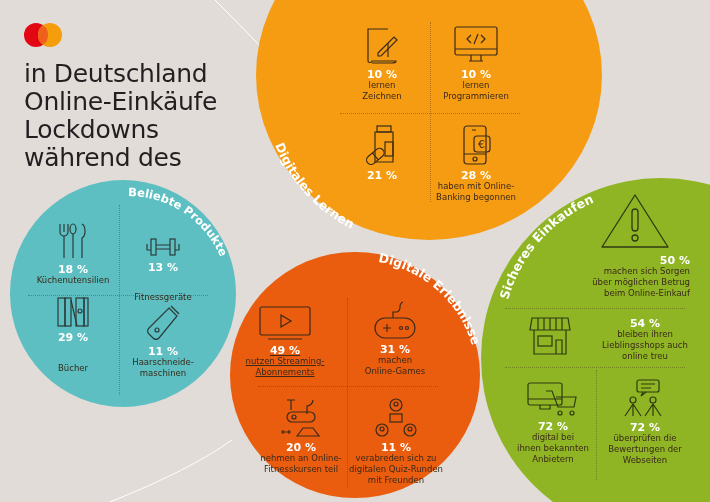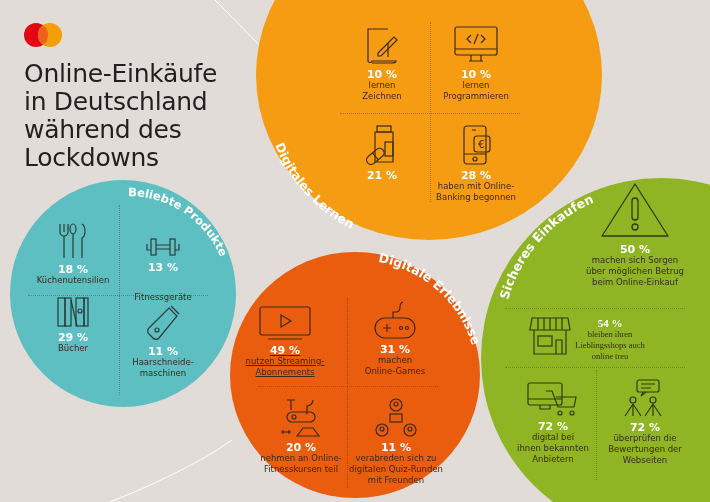--- a/index.html
+++ b/index.html
@@ -34,24 +34,24 @@
   <path d="M308 240 L306 502" stroke="#fff" stroke-width="0" fill="none"></path>
 </svg>
 
 <div class="logo">
   <div class="c1"></div>
     <div class="c2"></div>
     <div class="c3"></div>
 </div>
 
 <div class="title">
+  <span>in Deutschland</span>
   <span>Online-Einkäufe</span>
-  <span>in Deutschland</span>
+  <span>Lockdowns</span>
   <span>während des</span>
-  <span>Lockdowns</span>
 </div>
 
 <div class="circle orange"></div>
 <div class="circle teal"></div>
 <div class="circle green"></div>
 <div class="circle red"></div>
 
 <svg class="arc-label" width="710" height="502" viewBox="0 0 710 502">
   <defs>
     <path id="arcTeal" d="M128 196 A100 100 0 0 1 226 275"></path>
@@ -90,21 +90,21 @@
 <div class="cell" style="left:30px;top:296px;width:86px;">
   <svg class="icon" width="34" height="32" viewBox="0 0 34 32" stroke="#2c3a3a" fill="none" stroke-width="1.2">
     <rect x="2" y="2" width="7" height="28"></rect>
       <rect x="9" y="2" width="6" height="28"></rect>
       <path d="M15 4l6 26"></path>
       <rect x="20" y="2" width="8" height="28"></rect>
       <rect x="28" y="2" width="4" height="28"></rect>
       <circle cx="24" cy="15" r="2"></circle>
   </svg>
   <span class="pct">29 %</span>
-  <span class="lbl" style="white-space: pre-line;">Bücher</span>
+  <span class="lbl" style="white-space: pre-line; margin-top: 20px;">Bücher</span>
 </div>
 <div class="cell" style="left:120px;top:304px;width:86px;">
   <svg class="icon" width="36" height="38" viewBox="0 0 36 38" stroke="#2c3a3a" fill="none" stroke-width="1.2">
     <path d="M24 4l8 8L14 34a4 4 0 0 1-6 0l-4-4a4 4 0 0 1 0-6z"></path>
       <circle cx="12" cy="26" r="2"></circle>
       <path d="M26 2l8 8"></path>
   </svg>
   <span class="pct">11 %</span>
   <span class="lbl" style="white-space:pre-line">Haarschneide-
 maschinen</span>
@@ -208,41 +208,41 @@
   <span class="pct">11 %</span>
   <span class="lbl" style="white-space:pre-line">verabreden sich zu
 digitalen Quiz-Runden
 mit Freunden</span>
 </div>
 
 <div class="hline" style="left:505px;top:308px;width:180px;"></div>
 <div class="hline" style="left:505px;top:367px;width:180px;"></div>
 <div class="vline" style="left:596px;top:370px;height:110px;"></div>
 
-<div class="cell" style="left:580px;top:182px;width:110px;">
+<div class="cell" style="left:580px;top:193px;width:110px;text-align:right;">
   <svg class="icon" width="70" height="58" viewBox="0 0 70 58" stroke="#2e3a10" fill="none" stroke-width="1.3">
     <path d="M35 2L68 54H2z" stroke-linejoin="round"></path>
       <rect x="32" y="16" width="6" height="22" rx="3"></rect>
       <circle cx="35" cy="45" r="3"></circle>
   </svg>
   <span class="pct">50 %</span>
   <span class="lbl" style="white-space:pre-line">machen sich Sorgen
 über möglichen Betrug
 beim Online-Einkauf</span>
 </div>
 <div class="cell" style="left:520px;top:316px;width:60px;">
   <svg class="icon" width="44" height="40" viewBox="0 0 44 40" stroke="#2e3a10" fill="none" stroke-width="1.2">
     <path d="M4 2h36l2 12H2z"></path>
       <path d="M10 2v12M16 2v12M22 2v12M28 2v12M34 2v12"></path>
       <path d="M6 14v24h32V14"></path>
       <rect x="10" y="20" width="14" height="10"></rect>
       <path d="M28 38V24h6v14"></path>
   </svg>
 </div>
-<div class="cell" style="left:560px;top:318px;width:100px;font-family:Liberation Serif, serif;">
+<div class="cell" style="left:595px;top:318px;width:100px;">
   <span class="pct">54 %</span>
   <span class="lbl" style="white-space:pre-line">bleiben ihren
 Lieblingsshops auch
 online treu</span>
 </div>
 <div class="cell" style="left:510px;top:381px;width:86px;">
   <svg class="icon" width="54" height="36" viewBox="0 0 54 36" stroke="#2e3a10" fill="none" stroke-width="1.2">
     <rect x="2" y="2" width="34" height="22" rx="2"></rect>
       <path d="M2 18h34M14 24v4h10v-4"></path>
       <path d="M20 10h6l6 16h16l2-10H30"></path>

